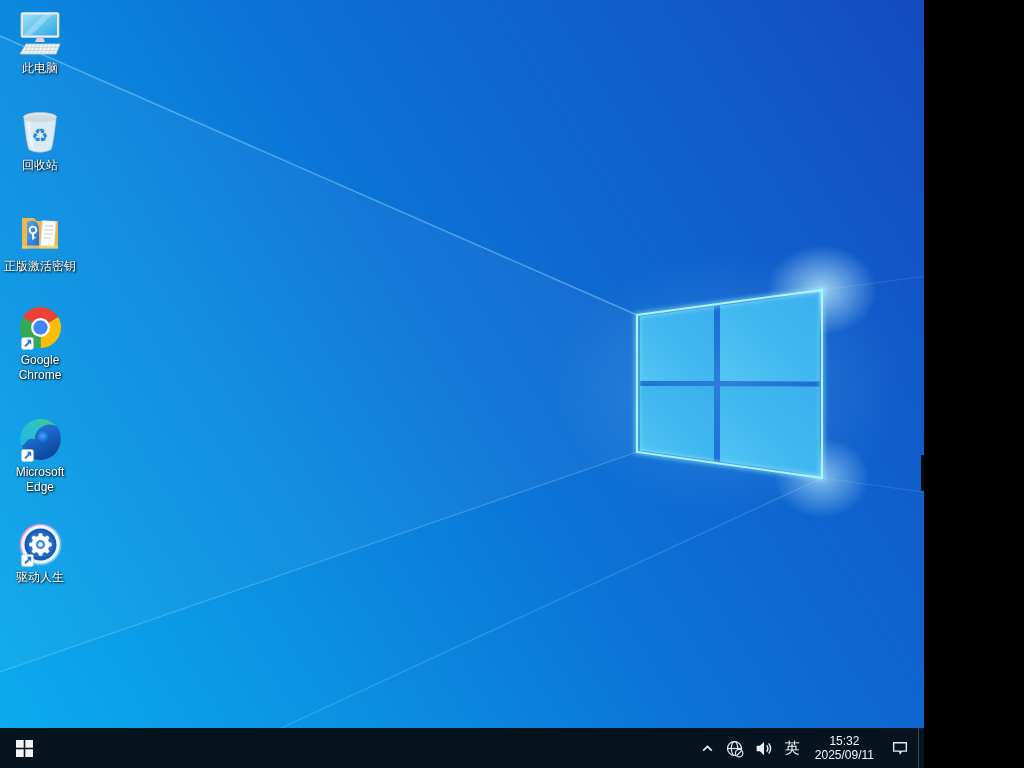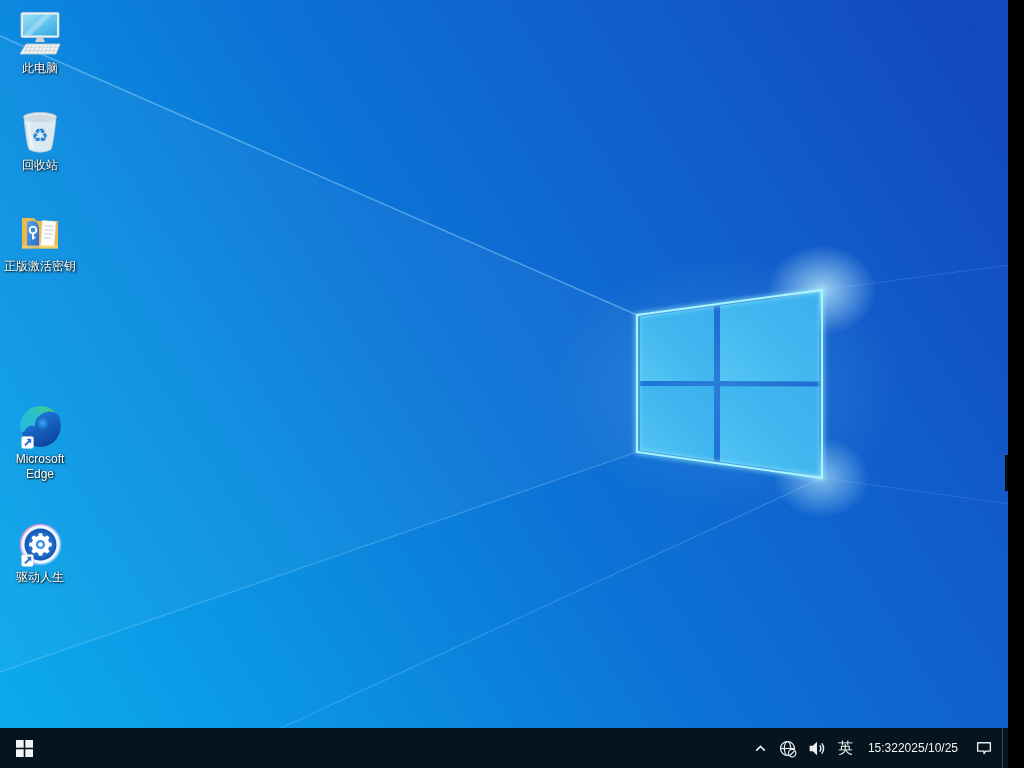--- a/index.html
+++ b/index.html
@@ -1,37 +1,37 @@
 <!DOCTYPE html>
 <html><head>
 <meta charset="utf-8">
 <style>
   html,body{margin:0;padding:0;background:#000;}
-  .screen{position:relative;width:1008px;height:768px;overflow:hidden;
+  .screen{position:relative;width:924px;height:768px;overflow:hidden;
           font-family:"Liberation Sans","DejaVu Sans",sans-serif;user-select:none;}
   
   .desktop{position:absolute;left:0;top:0;right:0;bottom:40px;overflow:hidden;}
   .wallpaper{position:absolute;left:0;top:0;}
   .dicon{position:absolute;left:1px;width:78px;display:flex;flex-direction:column;
          align-items:center;cursor:default;}
   .dicon .art{height:48px;display:flex;align-items:flex-end;justify-content:center;position:relative;}
   .dicon .lbl{margin-top:3px;font-size:12px;line-height:15px;color:#fff;text-align:center;
               text-shadow:1px 1px 2px rgba(0,0,0,.95),0 0 2px rgba(0,0,0,.65);}
   .badge{position:absolute;left:3px;bottom:0;}
   .edge-artifact{position:absolute;right:0;top:455px;width:3px;height:36px;background:#0b0b0d;}
   
   .taskbar{position:absolute;left:0;right:0;bottom:0;height:40px;background:#06141f;
            display:flex;align-items:stretch;z-index:5;}
   .start{width:48px;display:flex;align-items:center;justify-content:center;
          background:transparent;border:none;padding:0;cursor:pointer;}
   .tray{margin-left:auto;display:flex;align-items:stretch;}
   .tray-item{display:flex;align-items:center;justify-content:center;padding:0 5px;cursor:pointer;}
   .ime{color:#f2f5f7;font-size:15px;padding:0 7px;}
-  .clock{flex-direction:row;color:#f2f5f7;font-size:12px;line-height:14px;
-         text-align:center;padding:12px 8px;justify-content:flex-end;}
+  .clock{flex-direction:column;color:#f2f5f7;font-size:12px;line-height:14px;
+         text-align:center;padding:0 8px;justify-content:center;}
   .showdesk{width:5px;border-left:1px solid rgba(255,255,255,.22);}
 </style>
 </head>
 <body>
 
 <div class="screen">
 
   <div class="desktop">
 
     <svg class="wallpaper" width="1024" height="728" viewBox="0 0 1024 728">
@@ -151,22 +151,39 @@
           <path d="M11,14 Q21.5,9.5 23,20 L23,40.5 L11,40.5 Z" fill="url(#bluekey)"></path>
           <circle cx="17" cy="22" r="3.4" fill="none" stroke="#ffffff" stroke-width="1.9"></circle>
           <line x1="17" y1="25.4" x2="17" y2="31.5" stroke="#ffffff" stroke-width="1.9"></line>
           <line x1="17" y1="29.5" x2="19.4" y2="29.5" stroke="#ffffff" stroke-width="1.6"></line>
           <path d="M6,40.5 H42 V37.5 H6 Z" fill="#f6cf66" opacity="0.85"></path>
         </svg>
       </div>
       <div class="lbl">正版激活密钥</div>
     </div>
 
-
-    <div class="dicon" style="top:401px">
+    <div class="dicon" style="top:302px">
+      <div class="art">
+        <svg width="45" height="45" viewBox="0 0 44 44">
+          <path d="M22,22 L4.68,12 A20,20 0 0 1 39.32,12 Z" fill="#ea4335"></path>
+          <path d="M22,22 L39.32,12 A20,20 0 0 1 22,42 Z" fill="#fbbc05"></path>
+          <path d="M22,22 L22,42 A20,20 0 0 1 4.68,12 Z" fill="#34a853"></path>
+          <circle cx="22" cy="22" r="9.2" fill="#ffffff"></circle>
+          <circle cx="22" cy="22" r="7" fill="#4285f4"></circle>
+        </svg>
+        <svg class="badge" width="13" height="13" viewBox="0 0 13 13">
+          <rect x="0.5" y="0.5" width="12" height="12" rx="2" fill="#ffffff" stroke="#b9c4cc" stroke-width="0.6"></rect>
+          <line x1="4" y1="9.4" x2="8.4" y2="5" stroke="#2a6fd4" stroke-width="2"></line>
+          <polygon points="5.6,2.8 10.2,2.8 10.2,7.4" fill="#2a6fd4"></polygon>
+        </svg>
+      </div>
+      <div class="lbl">Google Chrome</div>
+    </div>
+
+    <div class="dicon" style="top:414px">
       <div class="art">
         <svg width="45" height="45" viewBox="0 0 44 44">
           <defs>
             <linearGradient id="edgeOuter" x1="1" y1="0" x2="0" y2="0.8">
               <stop offset="0" stop-color="#4ad35e"></stop>
                 <stop offset="0.45" stop-color="#2fc2c4"></stop>
               <stop offset="1" stop-color="#21b4e6"></stop>
             </linearGradient>
             <linearGradient id="edgeBody" x1="0.2" y1="0" x2="0.8" y2="1">
               <stop offset="0" stop-color="#2180e4"></stop>
@@ -269,21 +286,21 @@
           <path d="M2.5,6.5 h3 l4,-3.8 v12.6 l-4,-3.8 h-3 z" fill="#e9edf0"></path>
           <path d="M12,6 Q14.2,9 12,12" fill="none" stroke="#e9edf0" stroke-width="1.4"></path>
           <path d="M14,4.2 Q17.4,9 14,13.8" fill="none" stroke="#e9edf0" stroke-width="1.4"></path>
         </svg>
       </div>
 
       <div class="tray-item ime">英</div>
 
       <div class="tray-item clock">
         <div>15:32</div>
-        <div>2025/10/25</div>
+        <div>2025/09/11</div>
       </div>
 
       <div class="tray-item" style="padding:0 9px">
         <svg width="18" height="18" viewBox="0 0 17 17">
           <path d="M2.5,3.5 H14.5 V11.5 H10 L8.5,13.8 L8.5,11.5 H2.5 Z" fill="none" stroke="#e9edf0" stroke-width="1.3" stroke-linejoin="round"></path>
         </svg>
       </div>
 
       <div class="showdesk"></div>
     </div>

